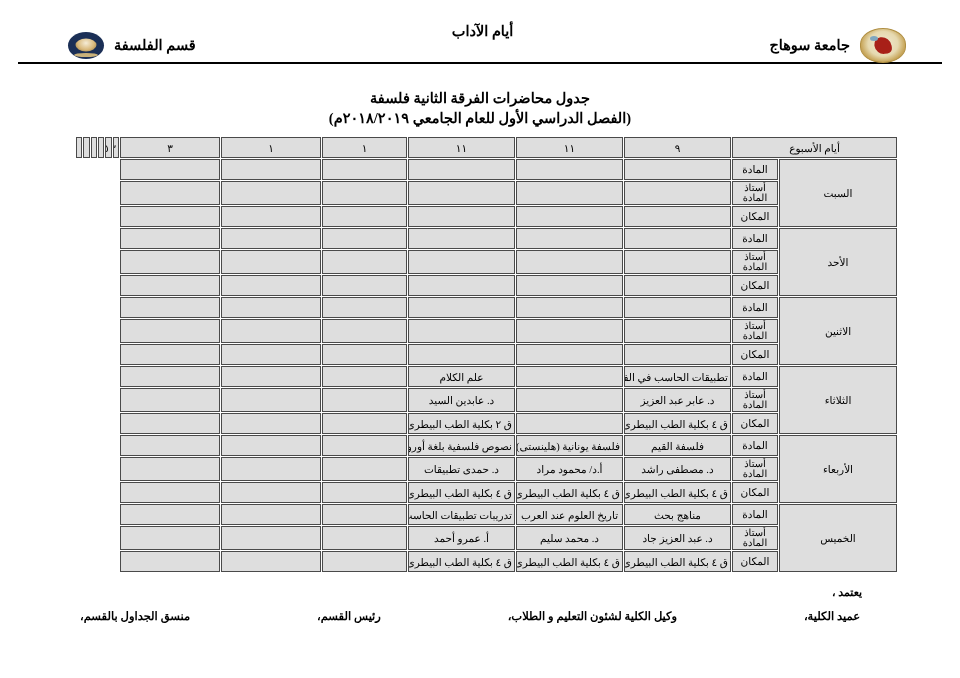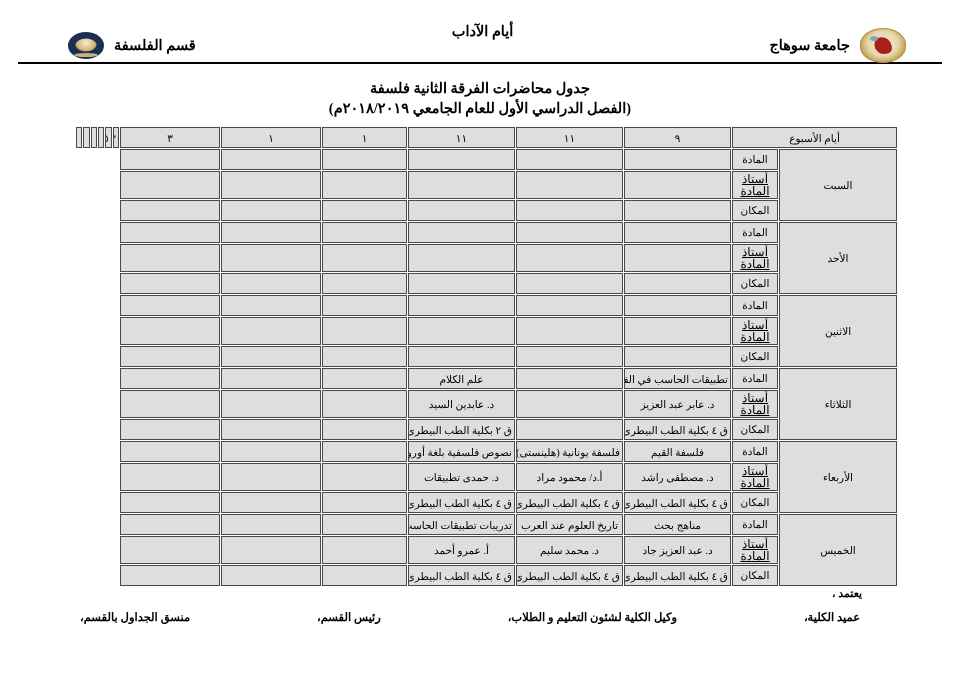--- a/index.html
+++ b/index.html
@@ -110,21 +110,21 @@
 
   .rule {
     height: 2px;
     background: #000;
     margin: 0 18px;
   }
 
   
   .title-wrap {
     text-align: center;
-    padding: 14px 0 6px;
+    padding: 24px 0 6px;
   }
   .title-line {
     font-size: 14.5px;
     font-weight: bold;
     line-height: 1.38;
   }
 
   
   .tbl-wrap {
     padding: 2px 62px 0 75px;
@@ -149,31 +149,31 @@
   }
   td.hdr-cell { height: 38px; font-size: 11px; }
   td.daysweek { font-size: 11.5px; font-weight: normal; }
   td.dayname  { font-size: 11px; }
   td.lbl {
     font-size: 8px;
     line-height: 1.05;
     padding: 0 1px;
     width: 46px;
   }
-  td.lbl.two { font-size: 12px; line-height: 1.0; text-decoration: underline; }
+  td.lbl.two { font-size: 10px; line-height: 1.0; }
   td.white { background: #ffffff; }
   td.content {
     background: #ffffff;
     font-size: 9.5px;
   }
   td.blank { background: #dedede; }
 
   
   .approve {
-    padding: 0 98px 0 0;
+    padding: 13px 98px 0 0;
     font-size: 11px;
     font-weight: bold;
     text-align: right;
   }
   .signatures {
     display: flex;
     justify-content: space-between;
     padding: 10px 100px 0 80px;
     font-size: 11.5px;
     font-weight: bold;

